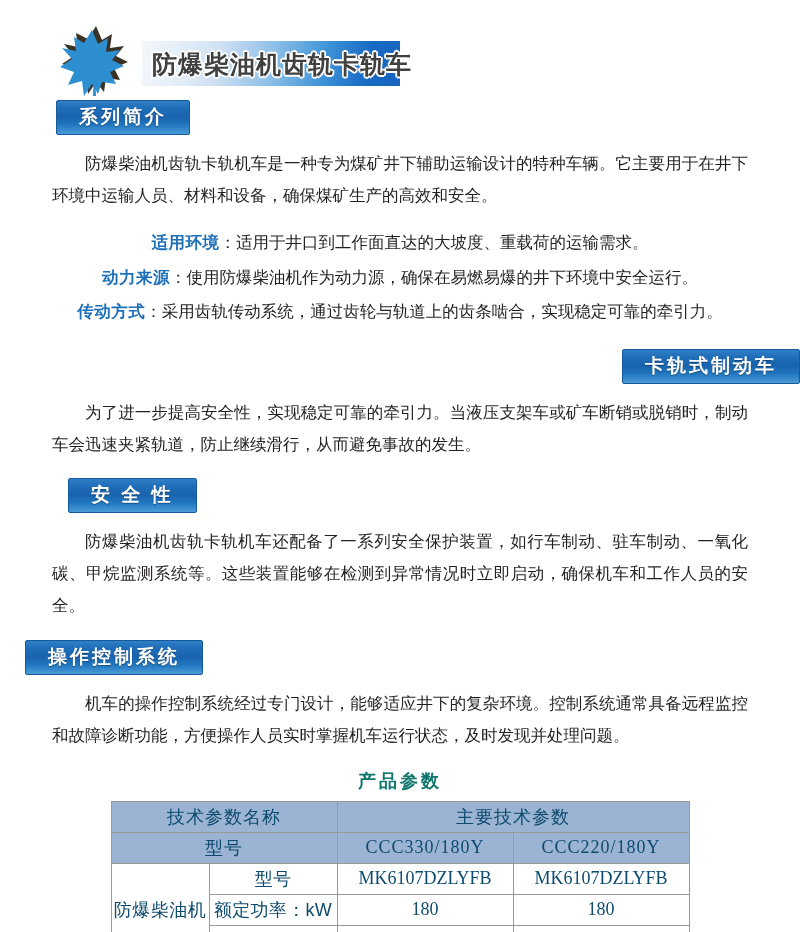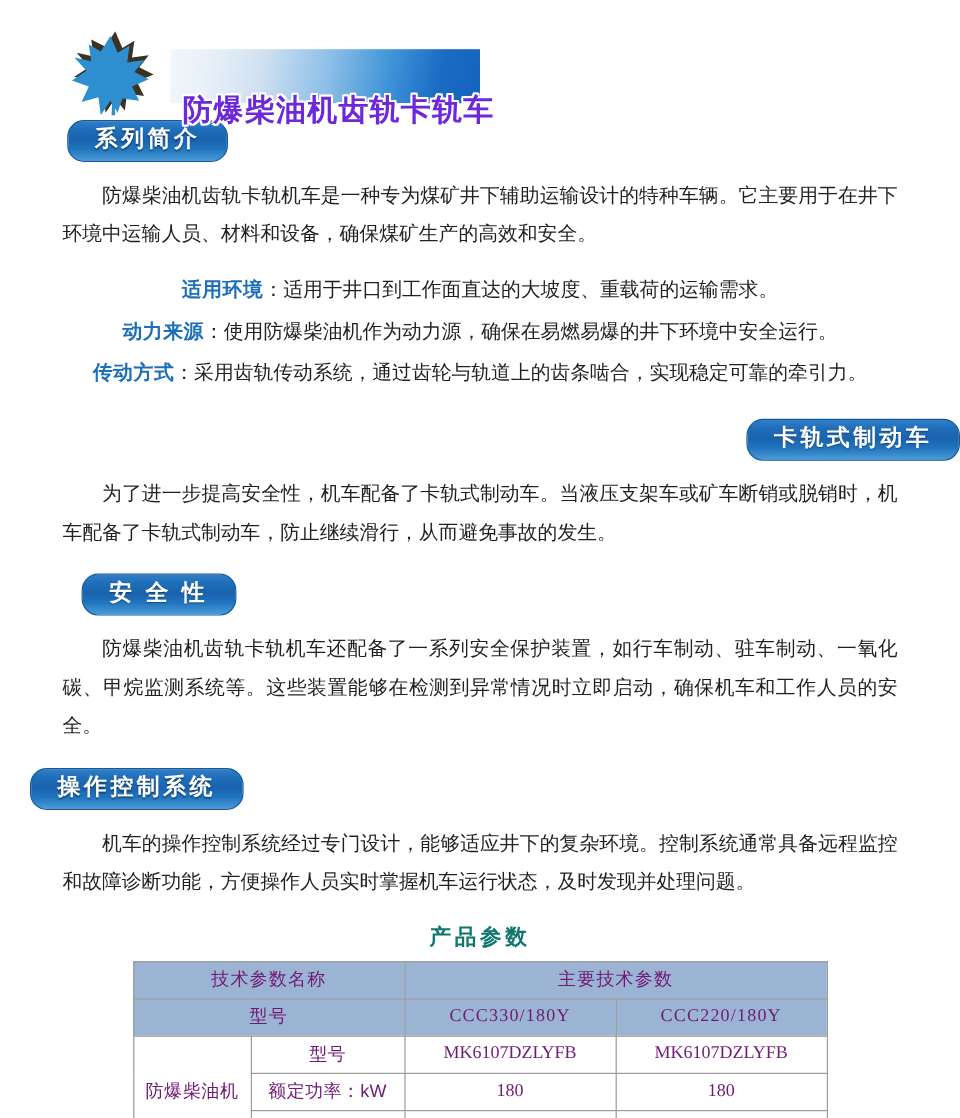--- a/index.html
+++ b/index.html
@@ -48,45 +48,44 @@
     position: absolute;
     left: 152px;
     top: 32px;
     width: 248px;
     height: 40px;
     line-height: 40px;
     text-align: right;
     font-size: 25px;
     font-weight: bold;
     letter-spacing: 1px;
-    color: #6d28d9;
+    color: #404040;
     text-shadow:
       -1.4px -1.4px 0 #ffffff,
        1.4px -1.4px 0 #ffffff,
       -1.4px  1.4px 0 #ffffff,
        1.4px  1.4px 0 #ffffff,
        0 -1.6px 0 #ffffff,
        0  1.6px 0 #ffffff,
       -1.6px 0 0 #ffffff,
        1.6px 0 0 #ffffff;
     white-space: nowrap;
-    margin-top: 28px;
   }
 
   
   .section-heading {
     display: inline-block;
     background: linear-gradient(180deg,
                 #2f7fc6 0%,
                 #1f6db8 22%,
                 #1a63ae 48%,
                 #1f74bd 70%,
                 #4b9bd6 100%);
     border: 1px solid #155a9e;
-    border-radius: 14px;
+    border-radius: 2px;
     color: #ffffff;
     font-size: 19px;
     font-weight: bold;
     padding: 5px 22px 6px 22px;
     letter-spacing: 3px;
     text-shadow: 0 1px 1px rgba(0,0,0,0.35);
     line-height: 1.15;
   }
   .heading-row { margin: 0 0 0 56px; }
 
@@ -125,26 +124,26 @@
     color: #0f766e;
   }
   table.spec-table {
     border-collapse: collapse;
     margin: 0 auto;
     width: 578px;
     table-layout: fixed;
   }
   table.spec-table td {
     border: 1px solid #9a9a9a;
-    font-size: 15px;
+    font-size: 18px;
     text-align: center;
     vertical-align: middle;
     padding: 3px 2px;
     height: 24px;
-    color: #701a75;
+    color: #0c4a6e;
   }
   td.hdr {
     background: #9cb4d4;
     font-weight: normal;
     font-size: 13px;
     letter-spacing: 1px;
     height: 26px;
   }
   td.rowlabel {
     font-size: 13px;
@@ -186,21 +185,21 @@
     <span class="spec-key">动力来源</span><span>：</span><span>使用防爆柴油机作为动力源，确保在易燃易爆的井下环境中安全运行。</span>
   </div>
   <div class="spec-line">
     <span class="spec-key">传动方式</span><span>：</span><span>采用齿轨传动系统，通过齿轮与轨道上的齿条啮合，实现稳定可靠的牵引力。</span>
   </div>
 </div>
 
 <div class="heading-row" style="margin-top:20px;text-align:right;">
   <span class="section-heading">卡轨式制动车</span>
 </div>
-<p class="para">为了进一步提高安全性，机车配备了卡轨式制动车。当液压支架车或矿车断销或脱销时，机车配备了卡轨式制动车，防止继续滑行，从而避免事故的发生。</p>
+<p class="para">为了进一步提高安全性，实现稳定可靠的牵引力。当液压支架车或矿车断销或脱销时，制动车会迅速夹紧轨道，防止继续滑行，从而避免事故的发生。</p>
 
 <div class="heading-row" style="margin-top:18px;padding-left:12px;">
   <span class="section-heading">安 全 性</span>
 </div>
 <p class="para">防爆柴油机齿轨卡轨机车还配备了一系列安全保护装置，如行车制动、驻车制动、一氧化碳、甲烷监测系统等。这些装置能够在检测到异常情况时立即启动，确保机车和工作人员的安全。</p>
 
 <div class="heading-row" style="margin-top:18px;margin-left:25px;">
   <span class="section-heading">操作控制系统</span>
 </div>
 <p class="para">机车的操作控制系统经过专门设计，能够适应井下的复杂环境。控制系统通常具备远程监控和故障诊断功能，方便操作人员实时掌握机车运行状态，及时发现并处理问题。</p>

